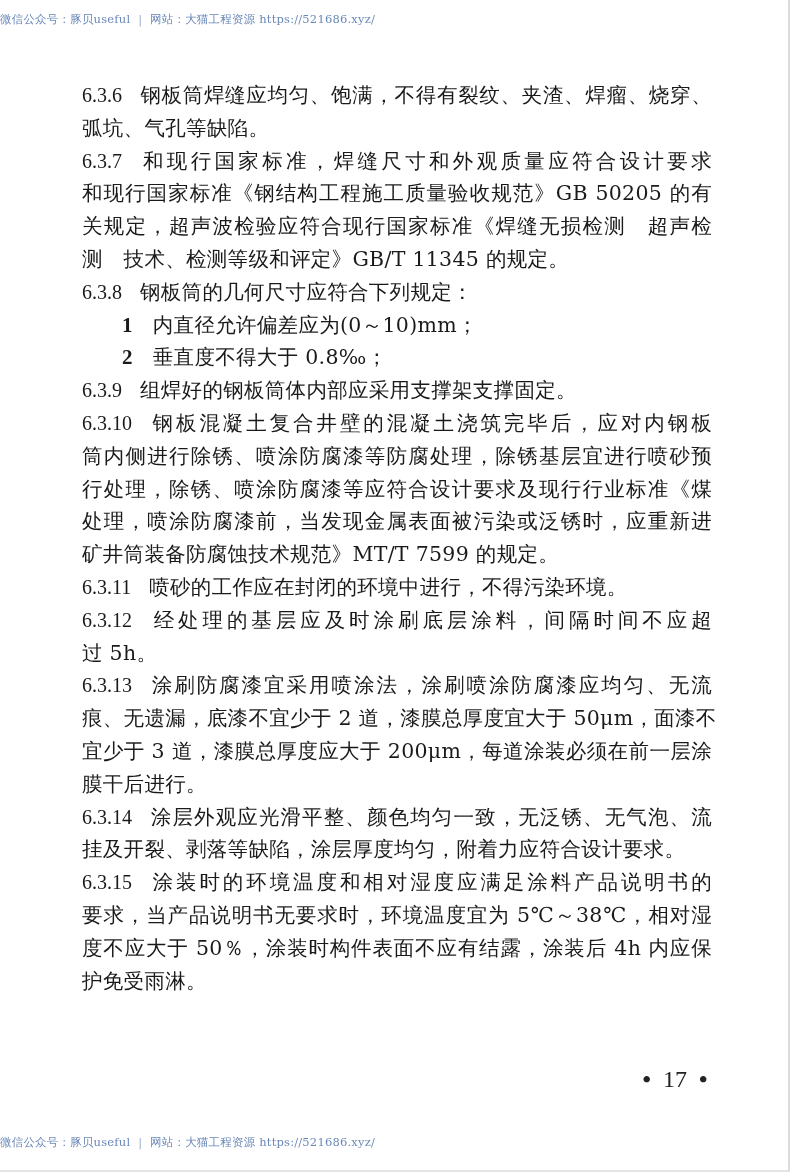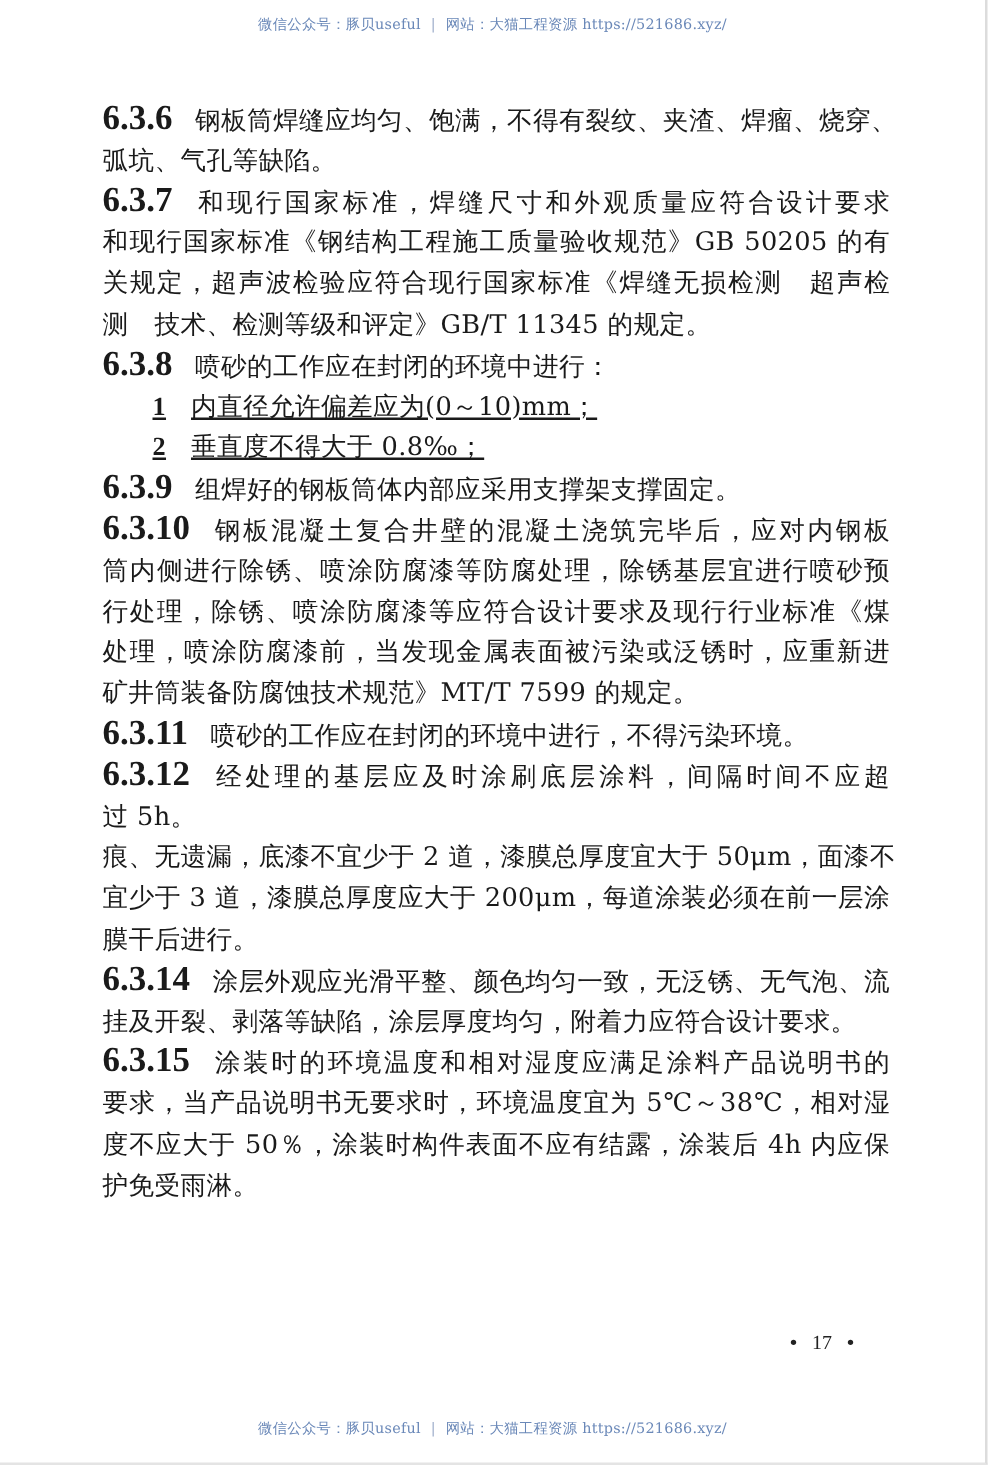--- a/index.html
+++ b/index.html
@@ -22,21 +22,20 @@
     width: 788px;
     height: 1170px;
     background: #ffffff;
     border-right: 2px solid #dcdcdc;
     border-bottom: 2px solid #e4e4e4;
   }
   .watermark {
     position: absolute;
     left: 0;
     width: 788px;
-    text-align: center;
     font-family: "DejaVu Serif", "Liberation Serif", serif;
     font-size: 11.5px;
     color: #6a88b8;
     letter-spacing: 0.2px;
   }
   .watermark.top { top: 12px; }
   .watermark.bottom { top: 1135px; }
   .watermark .sep { color: #9aaac8; padding: 0 4px; }
 
   .content {
@@ -52,43 +51,43 @@
     white-space: nowrap;
     text-align: justify;
     text-align-last: justify;
     letter-spacing: 0.3px;
   }
   .line.last {
     text-align-last: left;
   }
   .clause-num {
     font-family: "Liberation Serif", "DejaVu Serif", serif;
-    font-weight: bold;
-    font-size: 28px;
+    font-weight: normal;
+    font-size: 20px;
     margin-right: 18px;
     letter-spacing: 0;
   }
   .item-line {
     padding-left: 40px;
     text-align-last: left;
-    text-decoration: underline;
   }
   .item-num {
     font-family: "Liberation Serif", "DejaVu Serif", serif;
     font-weight: bold;
     font-size: 21px;
     margin-right: 20px;
   }
   .page-number {
     position: absolute;
     top: 1066px;
     left: 620px;
     width: 110px;
+    text-align: center;
     font-family: "Liberation Serif", "DejaVu Serif", serif;
-    font-size: 16px;
+    font-size: 24px;
     color: #222;
   }
   .page-number .dot { padding: 0 12px; font-weight: bold; }
 </style>
 </head>
 <body>
 
 <div class="page">
 
   <div class="watermark top">
@@ -105,21 +104,21 @@
     </div>
 
     <div>
       <div class="line"><span class="clause-num">6.3.7</span><span>和现行国家标准，焊缝尺寸和外观质量应符合设计要求</span></div>
       <div class="line">和现行国家标准《钢结构工程施工质量验收规范》GB 50205 的有</div>
       <div class="line">关规定，超声波检验应符合现行国家标准《焊缝无损检测　超声检</div>
       <div class="line last">测　技术、检测等级和评定》GB/T 11345 的规定。</div>
     </div>
 
     <div>
-      <div class="line last"><span class="clause-num">6.3.8</span><span>喷砂的工作应在封闭的环境中进行：</span></div>
+      <div class="line last"><span class="clause-num">6.3.8</span><span>钢板筒的几何尺寸应符合下列规定：</span></div>
       <div class="line item-line"><span class="item-num">1</span><span>内直径允许偏差应为(0～10)mm；</span></div>
       <div class="line item-line"><span class="item-num">2</span><span>垂直度不得大于 0.8‰；</span></div>
     </div>
 
     <div>
       <div class="line last"><span class="clause-num">6.3.9</span><span>组焊好的钢板筒体内部应采用支撑架支撑固定。</span></div>
     </div>
 
     <div>
       <div class="line"><span class="clause-num">6.3.10</span><span>钢板混凝土复合井壁的混凝土浇筑完毕后，应对内钢板</span></div>
@@ -132,20 +131,21 @@
     <div>
       <div class="line last"><span class="clause-num">6.3.11</span><span>喷砂的工作应在封闭的环境中进行，不得污染环境。</span></div>
     </div>
 
     <div>
       <div class="line"><span class="clause-num">6.3.12</span><span>经处理的基层应及时涂刷底层涂料，间隔时间不应超</span></div>
       <div class="line last">过 5h。</div>
     </div>
 
     <div>
+      <div class="line"><span class="clause-num">6.3.13</span><span>涂刷防腐漆宜采用喷涂法，涂刷喷涂防腐漆应均匀、无流</span></div>
       <div class="line">痕、无遗漏，底漆不宜少于 2 道，漆膜总厚度宜大于 50μm，面漆不</div>
       <div class="line">宜少于 3 道，漆膜总厚度应大于 200μm，每道涂装必须在前一层涂</div>
       <div class="line last">膜干后进行。</div>
     </div>
 
     <div>
       <div class="line"><span class="clause-num">6.3.14</span><span>涂层外观应光滑平整、颜色均匀一致，无泛锈、无气泡、流</span></div>
       <div class="line last">挂及开裂、剥落等缺陷，涂层厚度均匀，附着力应符合设计要求。</div>
     </div>
 

